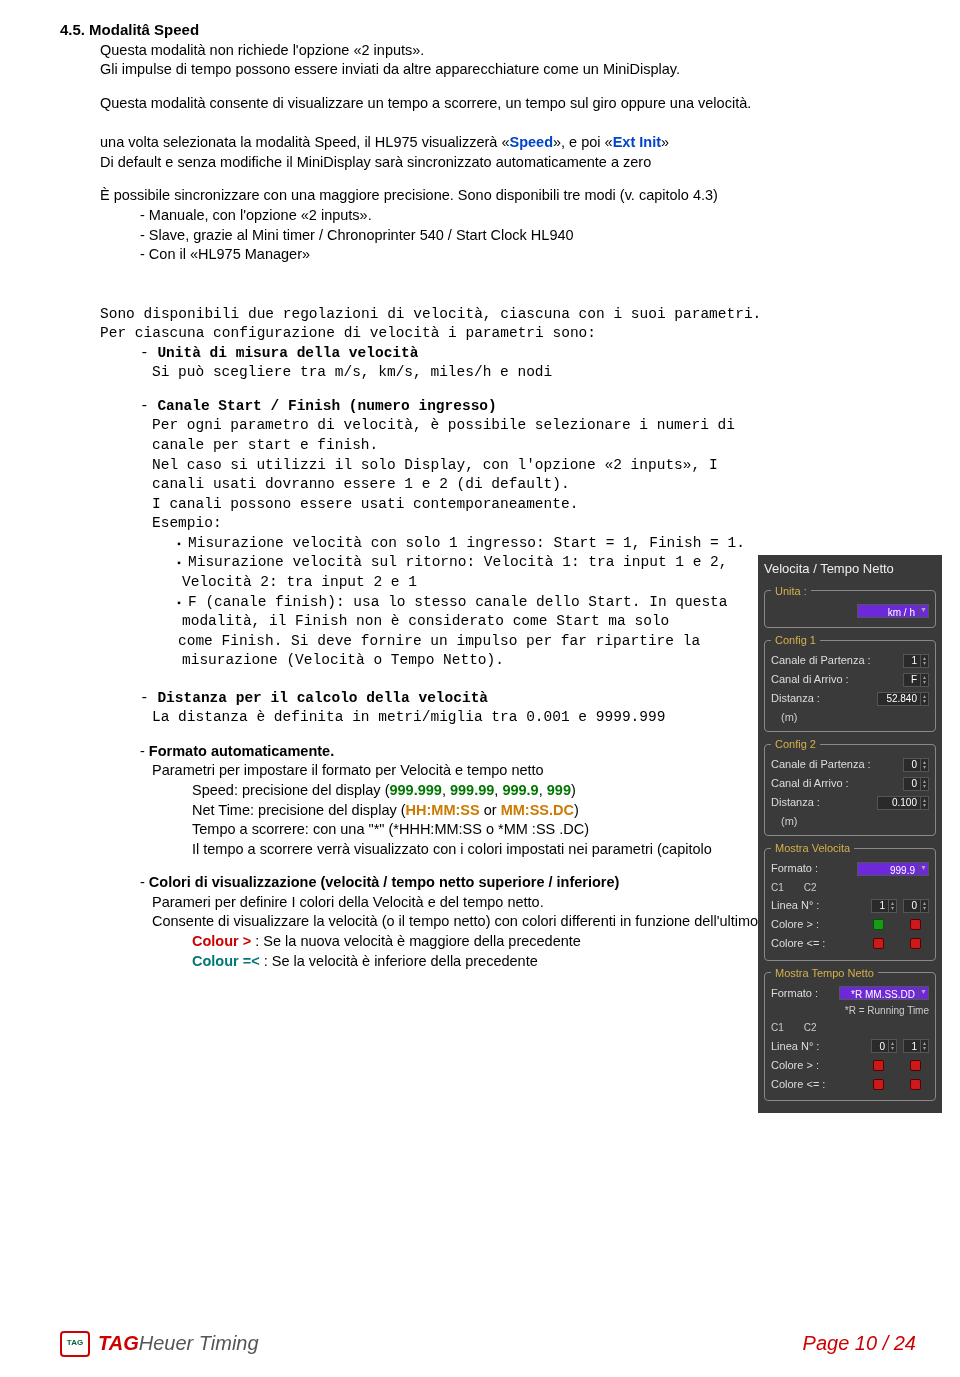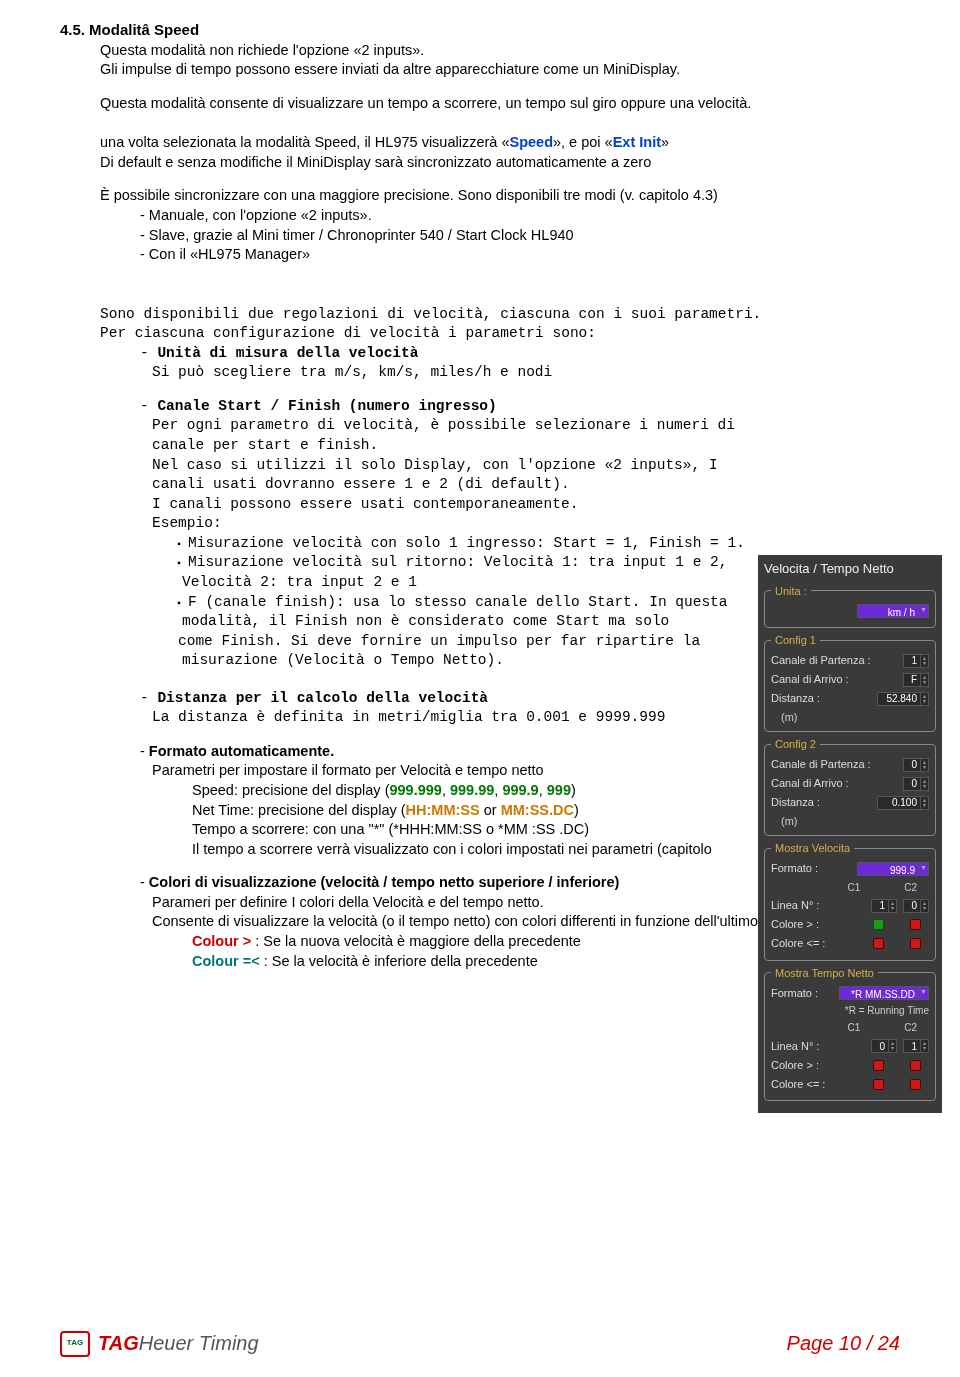--- a/index.html
+++ b/index.html
@@ -62,23 +62,23 @@
   .spin .arr::after { content: "▾"; }
   .spin .sval { flex: 1; text-align: right; padding-right: 3px; color: #fff; font-size: 10px; }
   .spin.narrow { width: 26px; }
   .dd { display: inline-flex; align-items: flex-start; background: #6d28d9; border: 1px solid #555; height: 14px; width: 72px; }
   .dd .dval { flex: 1; text-align: right; padding-right: 3px; color: #fff; font-size: 10px; }
   .dd .darr { width: 10px; text-align: center; color: #aaa; font-size: 7px; border-left: 1px solid #555; }
   .dd.wide { width: 90px; }
   .cbox { width: 11px; height: 11px; border: 1px solid #888; border-radius: 2px; display: inline-block; vertical-align: middle; }
   .cbox.red { background: #cc1a1a; border-color: #500; }
   .cbox.green { background: #1a991a; border-color: #050; }
-  .chdr { display: flex; justify-content: flex-end; gap: 44px; padding-right: 12px; color: #ccc; font-size: 10px; margin: 2px 0; }
+  .chdr { display: flex; justify-content: flex-start; gap: 20px; padding-right: 12px; color: #ccc; font-size: 10px; margin: 2px 0; }
   .footer {
-    position: absolute; bottom: 20px; left: 60px; right: 60px;
+    position: absolute; bottom: 20px; left: 60px; right: 44px;
     display: flex; justify-content: space-between; align-items: center;
     font-size: 20px; font-style: italic;
   }
   .footer .left { display: flex; align-items: center; gap: 8px; }
   .footer .logo {
     width: 30px; height: 26px; border: 2px solid #c00; border-radius: 4px;
     display: flex; align-items: center; justify-content: center;
     color: #063; font-size: 8px; font-weight: bold; font-style: normal;
   }
   .footer .ttag { color: #cc0000; font-weight: bold; }

